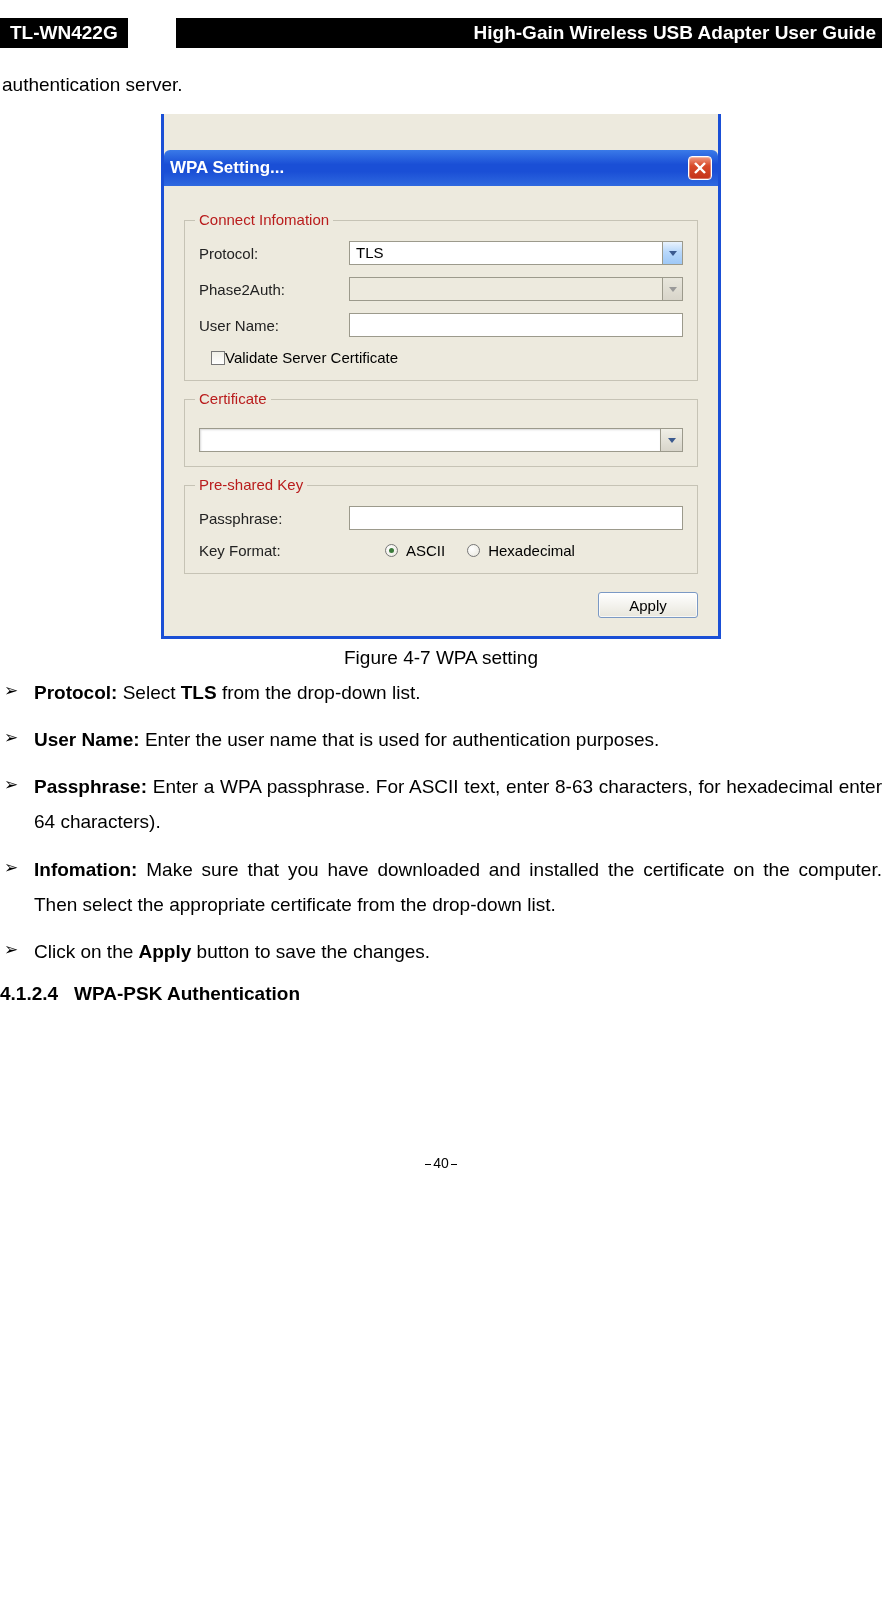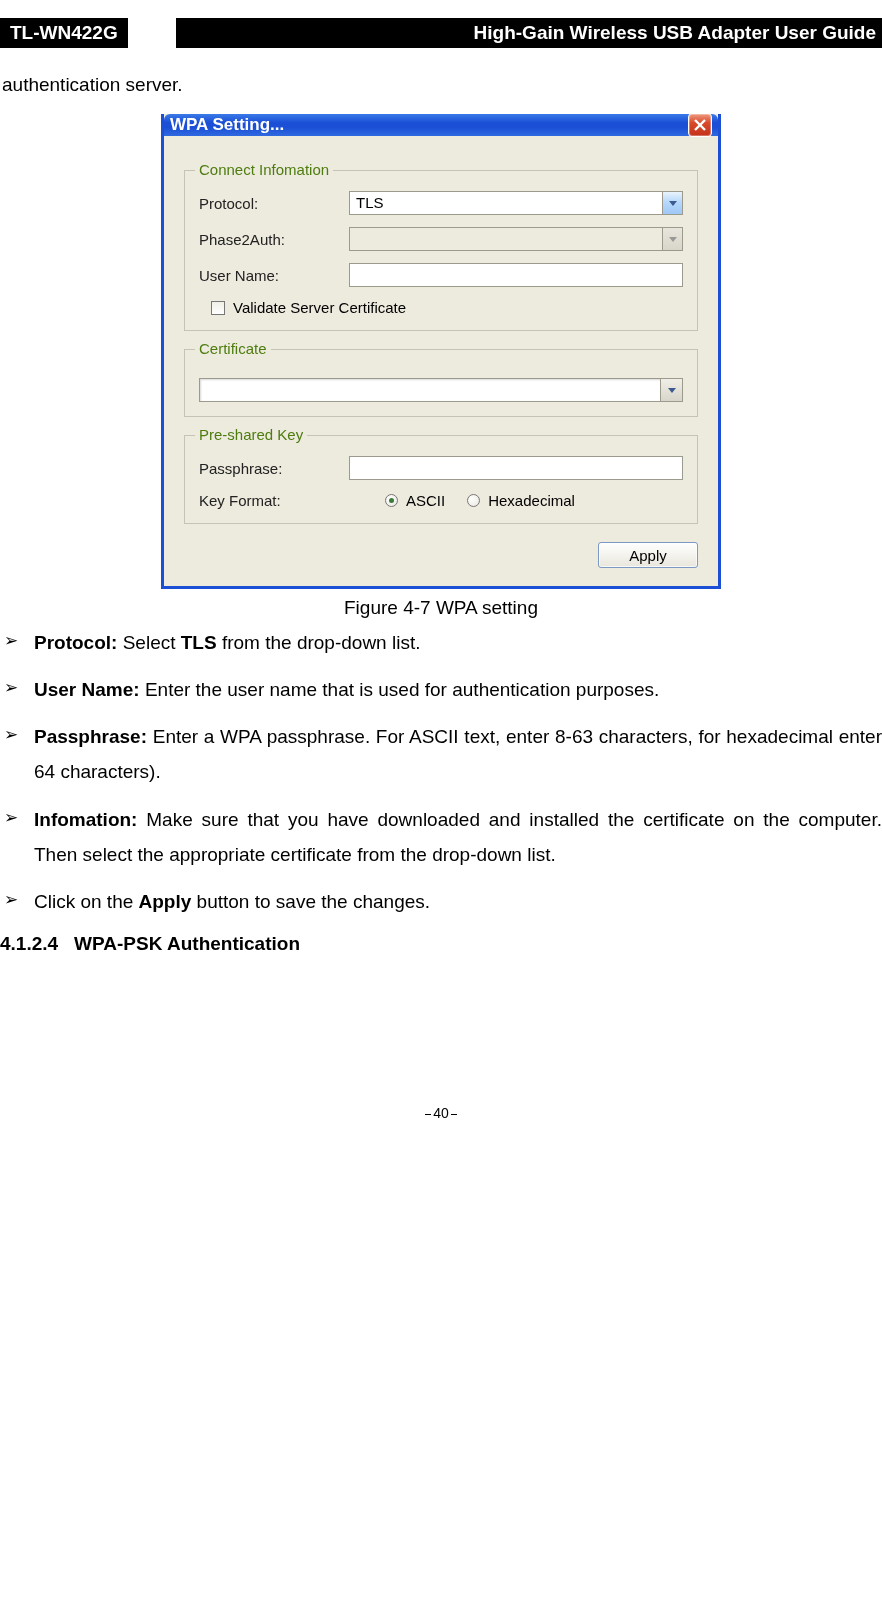--- a/index.html
+++ b/index.html
@@ -46,27 +46,28 @@
     justify-content: center;
   }
   .dialog {
     width: 560px;
     border: 3px solid #1a4fd6;
     border-top: none;
     background: #edeade;
     position: relative;
   }
   .titlebar {
-    height: 22px;
+    height: 36px;
     background: linear-gradient(#3a7ae8, #1a4fd6 40%, #1a4fd6 60%, #2f69df);
     display: flex;
     align-items: center;
     padding: 0 6px;
     border-top-left-radius: 6px;
     border-top-right-radius: 6px;
+    margin-top: 36px;
   }
   .titlebar-text {
     color: #fff;
     font-weight: bold;
     font-size: 17px;
     font-family: Tahoma, sans-serif;
     flex: 1;
   }
   .close-btn {
     width: 24px; height: 24px;
@@ -89,21 +90,21 @@
     margin-bottom: 18px;
     position: relative;
   }
   .groupbox-legend {
     position: absolute;
     top: -10px;
     left: 10px;
     background: #edeade;
     padding: 0 4px;
     font-size: 15px;
-    color: #4d7c0f;
+    color: #b91c1c;
   }
   .form-row {
     display: flex;
     align-items: center;
     margin-bottom: 12px;
   }
   .form-label {
     width: 150px;
     font-size: 15px;
     color: #222;
@@ -141,21 +142,20 @@
   .tri-down {
     width: 0; height: 0;
     border-left: 4px solid transparent;
     border-right: 4px solid transparent;
     border-top: 5px solid #3b5a8f;
   }
   .tri-down.gray { border-top-color: #999; }
   .xp-checkbox-row {
     display: flex;
     align-items: center;
-    gap: 8px;
     margin-left: 12px;
   }
   .xp-checkbox {
     width: 14px; height: 14px;
     border: 1px solid #777;
     background: linear-gradient(#f0efe7, #fff);
   }
   .radio-row {
     display: flex;
     align-items: center;

